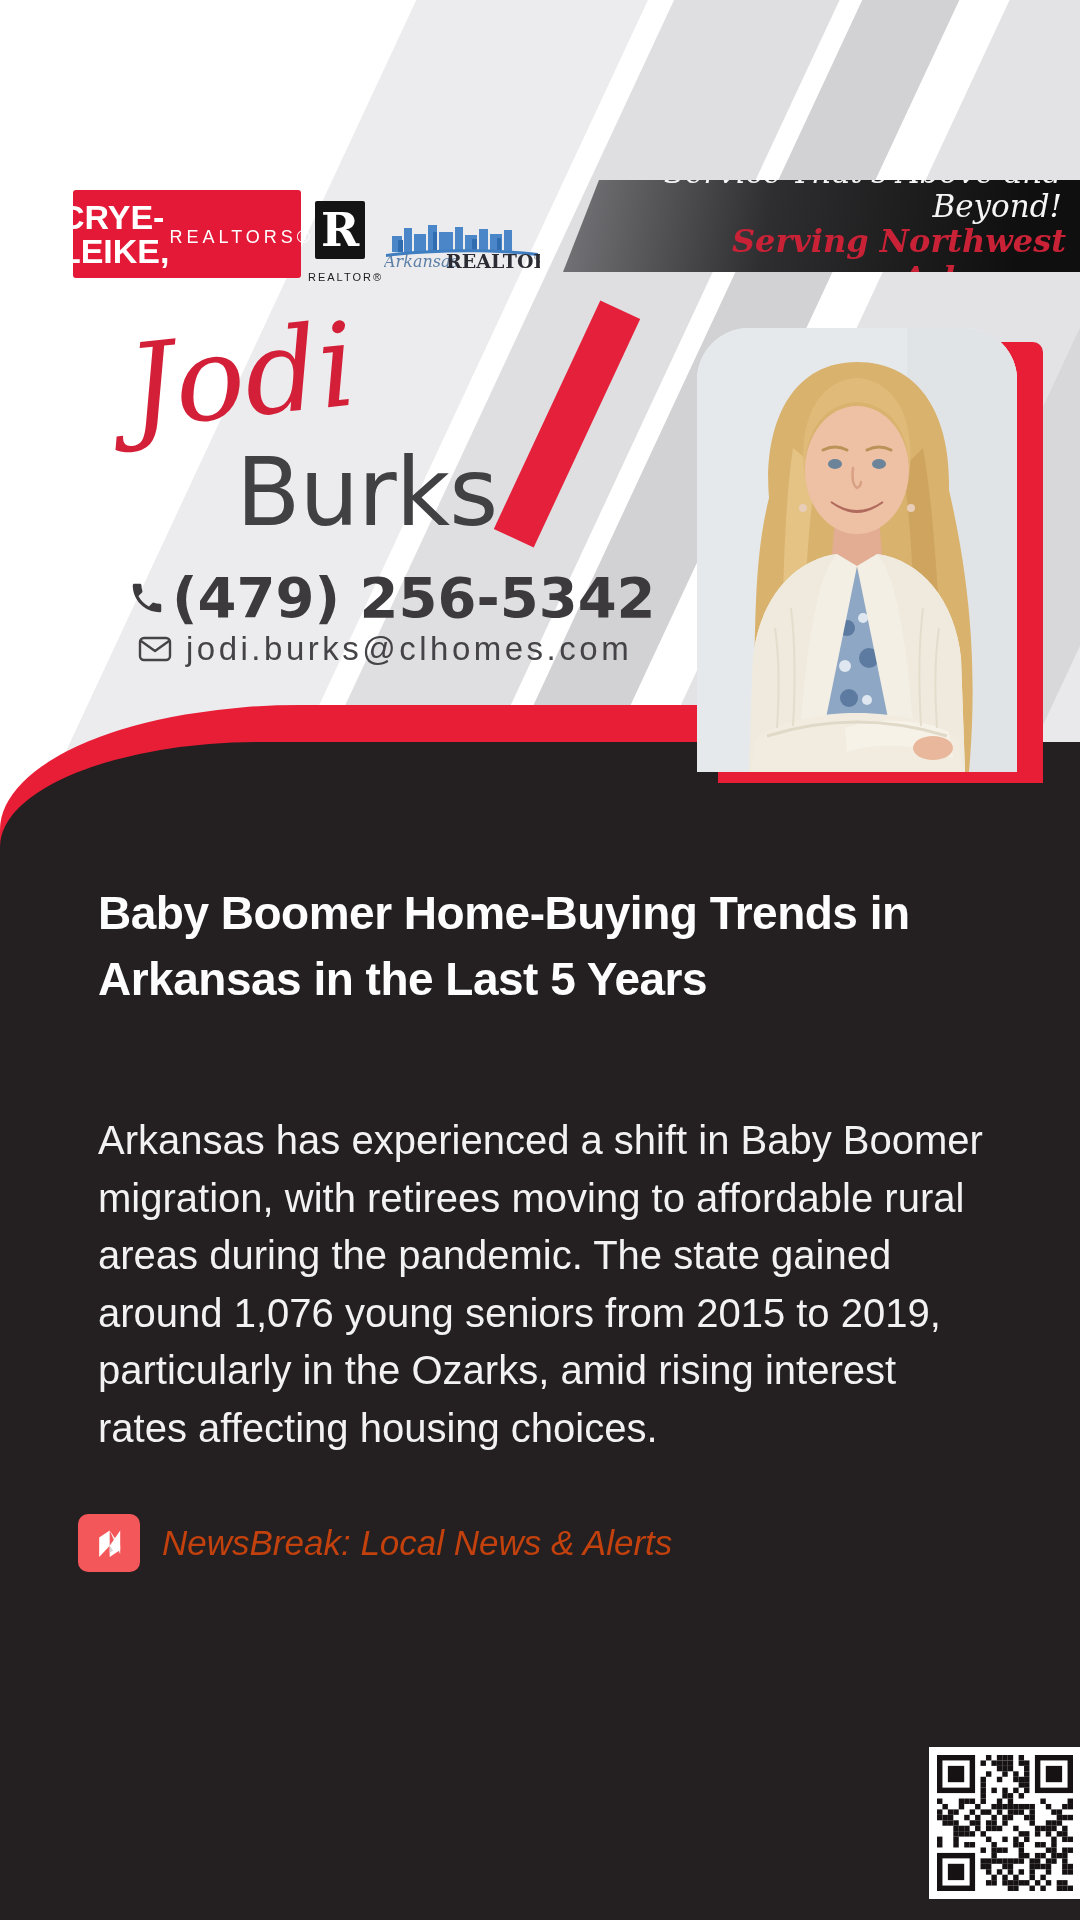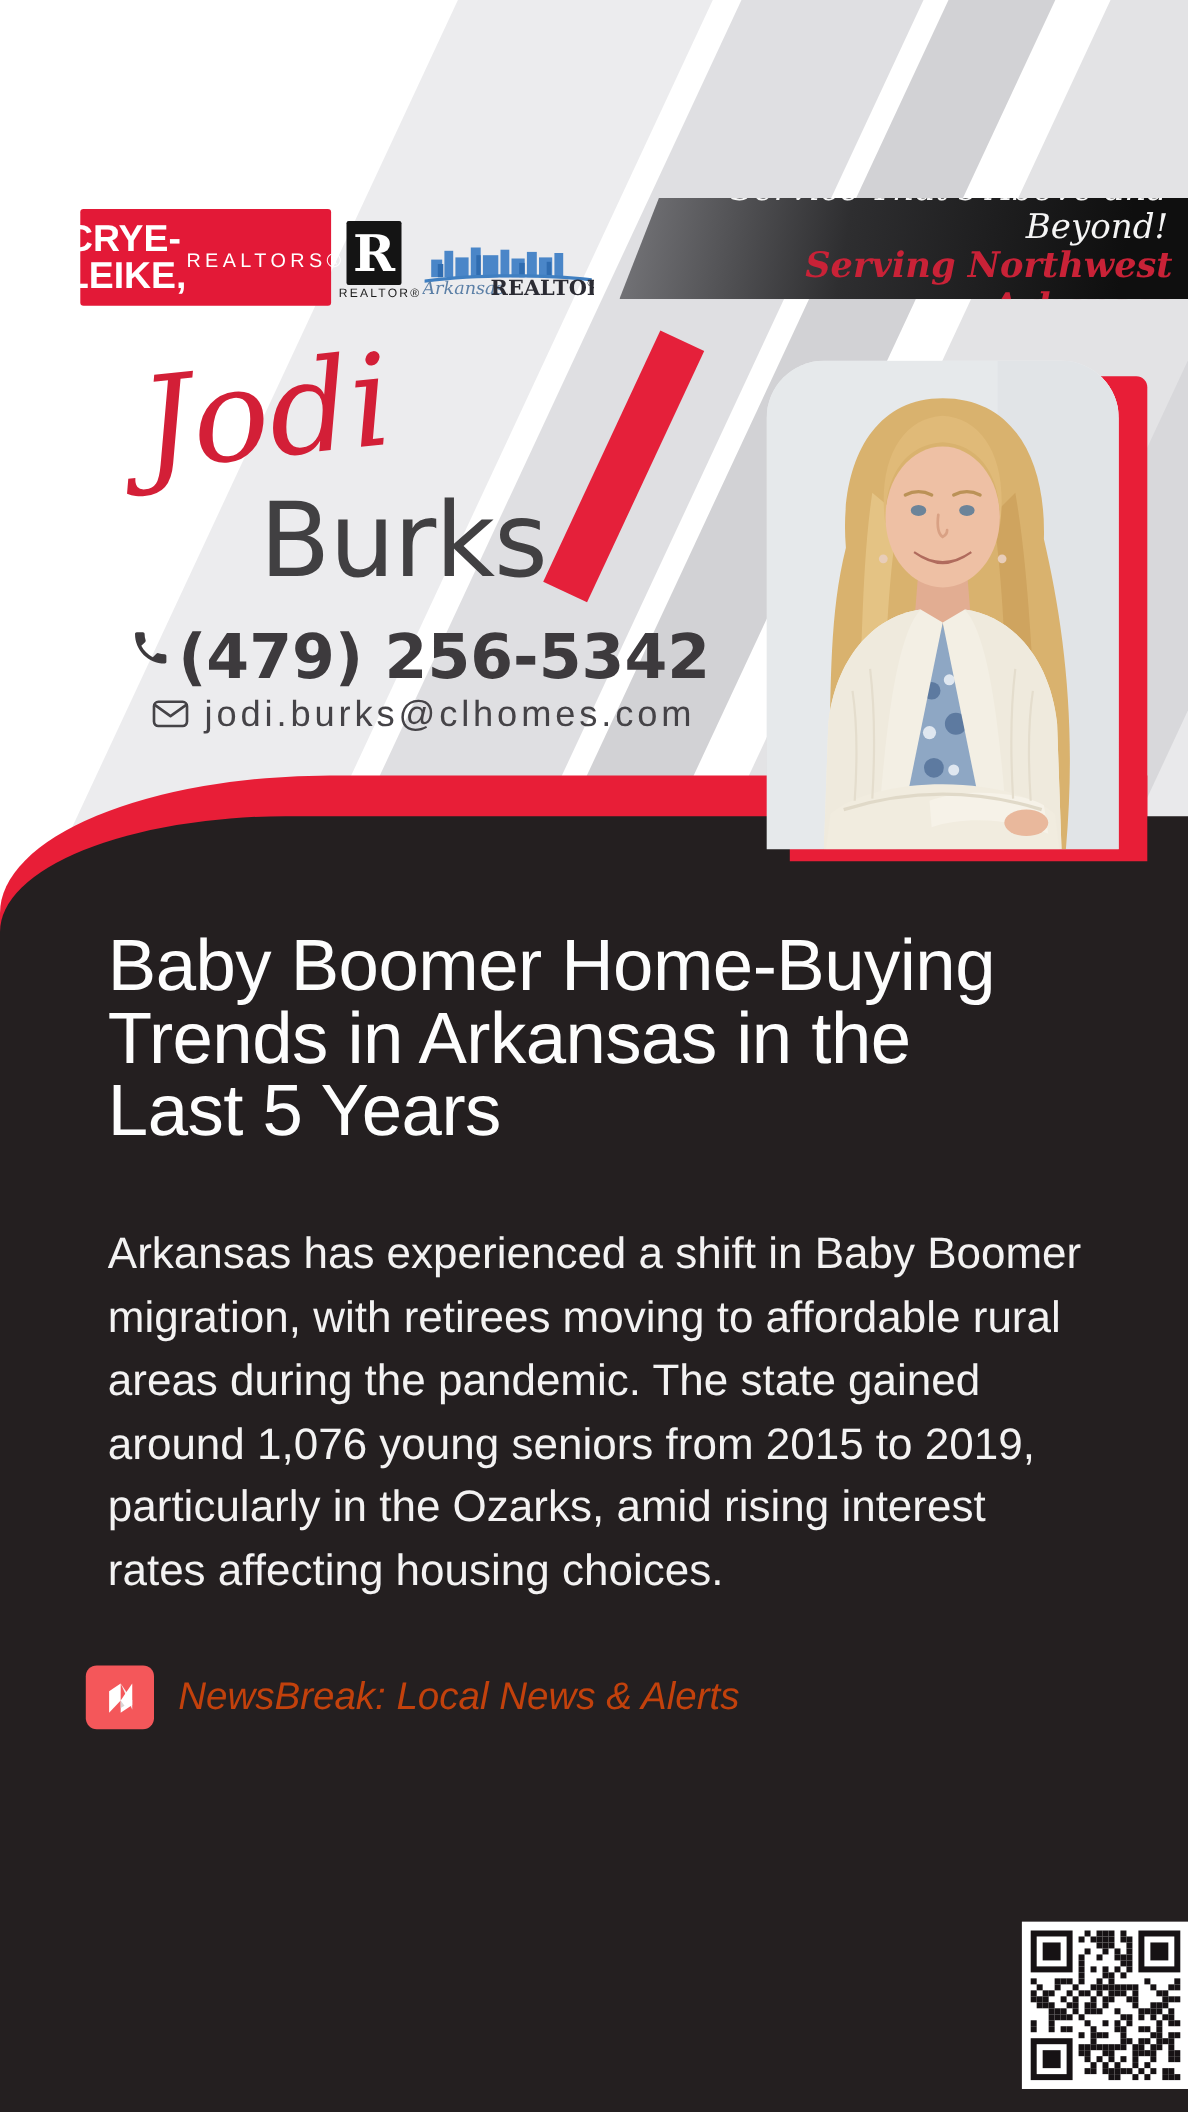--- a/index.html
+++ b/index.html
@@ -19,60 +19,60 @@
   .st-red{left:545px;top:298px;width:44px;height:252px;background:#e5203a;}
 
   
   .cl-logo{position:absolute;left:73px;top:190px;width:228px;height:88px;background:#e31937;
            border-radius:3px;z-index:5;display:flex;flex-direction:row;align-items:center;justify-content:center;}
   .cl-line1{color:#fff;font-weight:bold;font-size:34px;letter-spacing:0px;line-height:1;}
   .cl-line2{color:#fff;font-size:18px;letter-spacing:4px;margin-top:5px;line-height:1;}
   .r-logo{position:absolute;left:315px;top:201px;width:50px;height:58px;background:#141414;z-index:5;
           display:flex;align-items:center;justify-content:center;border-radius:2px;}
   .r-letter{color:#fff;font-family:"DejaVu Serif",serif;font-weight:bold;font-size:46px;line-height:1;}
-  .r-caption{position:absolute;left:308px;top:261px;width:66px;z-index:5;color:#1d1d1d;
+  .r-caption{position:absolute;left:308px;top:271px;width:66px;z-index:5;color:#1d1d1d;
              font-size:11px;letter-spacing:2px;text-align:center;}
   .ar-logo{position:absolute;left:384px;top:220px;width:156px;height:50px;z-index:5;}
 
   
   .banner{position:absolute;left:563px;top:180px;width:517px;height:92px;z-index:4;
           clip-path:polygon(36px 0,100% 0,100% 100%,0 100%);
           background:linear-gradient(100deg,#77777b 0%,#2e2e30 40%,#0f0f0f 88%);
           display:flex;flex-direction:column;justify-content:center;}
   .banner-l1{font-family:"DejaVu Serif",serif;font-style:italic;color:#f5f5f5;font-size:31px;
              text-align:right;padding-right:18px;line-height:1.1;}
   .banner-l2{font-family:"DejaVu Serif",serif;font-style:italic;color:#c92237;font-size:32px;
              font-weight:bold;text-align:right;padding-right:14px;line-height:1.15;}
 
   
   .name-first{position:absolute;left:128px;top:318px;z-index:6;font-family:"DejaVu Serif",serif;
               font-style:italic;font-size:116px;color:#d31f37;transform:rotate(-6deg);line-height:1;}
   .name-last{position:absolute;left:236px;top:446px;z-index:6;font-family:"DejaVu Sans",sans-serif;
              font-weight:normal;font-size:94px;letter-spacing:-1px;color:#414042;line-height:1;}
-  .phone-row{position:absolute;left:118px;top:570px;z-index:6;display:flex;align-items:flex-start;gap:6px;}
+  .phone-row{position:absolute;left:128px;top:570px;z-index:6;display:flex;align-items:center;gap:6px;}
   .phone-num{font-family:"DejaVu Sans",sans-serif;font-weight:bold;font-size:56px;color:#3d3a3d;line-height:1;}
   .email-row{position:absolute;left:138px;top:632px;z-index:6;display:flex;align-items:center;gap:14px;}
   .email-txt{font-size:33px;letter-spacing:3.5px;color:#454347;line-height:1;}
 
   
   .red-band{position:absolute;left:0;top:705px;width:1043px;height:220px;background:#e81e37;
             border-top-left-radius:300px 125px;z-index:7;}
   .dark-card{position:absolute;left:0;top:742px;width:1080px;height:1178px;background:#241f20;
              border-top-left-radius:260px 105px;z-index:8;}
 
   
   .photo-frame{position:absolute;left:718px;top:342px;width:325px;height:441px;background:#e81e37;
                border-radius:0 10px 0 0;z-index:9;}
   .photo-card{position:absolute;left:697px;top:328px;width:320px;height:444px;z-index:10;
               border-radius:52px 52px 0 0;overflow:hidden;
               background:linear-gradient(180deg,#eceef0,#dfe2e4);}
 
   
-  .headline{position:absolute;left:98px;top:844px;width:840px;z-index:11;color:#fdfdfd;
-            font-weight:normal;font-size:66px;line-height:66px;letter-spacing:-0.5px;}
+  .headline{position:absolute;left:98px;top:880px;width:840px;z-index:11;color:#fdfdfd;
+            font-weight:bold;font-size:46px;line-height:66px;letter-spacing:-0.5px;}
   .body-text{position:absolute;left:98px;top:1076px;width:892px;z-index:11;color:#f3f2f2;
              font-size:40px;line-height:57.5px;margin-top:36px;}
 
   
   .nb-row{position:absolute;left:78px;top:1514px;z-index:11;display:flex;align-items:center;gap:22px;}
   .nb-icon{width:62px;height:58px;border-radius:10px;background:#f4575a;display:flex;
            align-items:center;justify-content:center;}
   .nb-text{font-style:italic;font-size:35px;color:#c2410c;}
 
   

